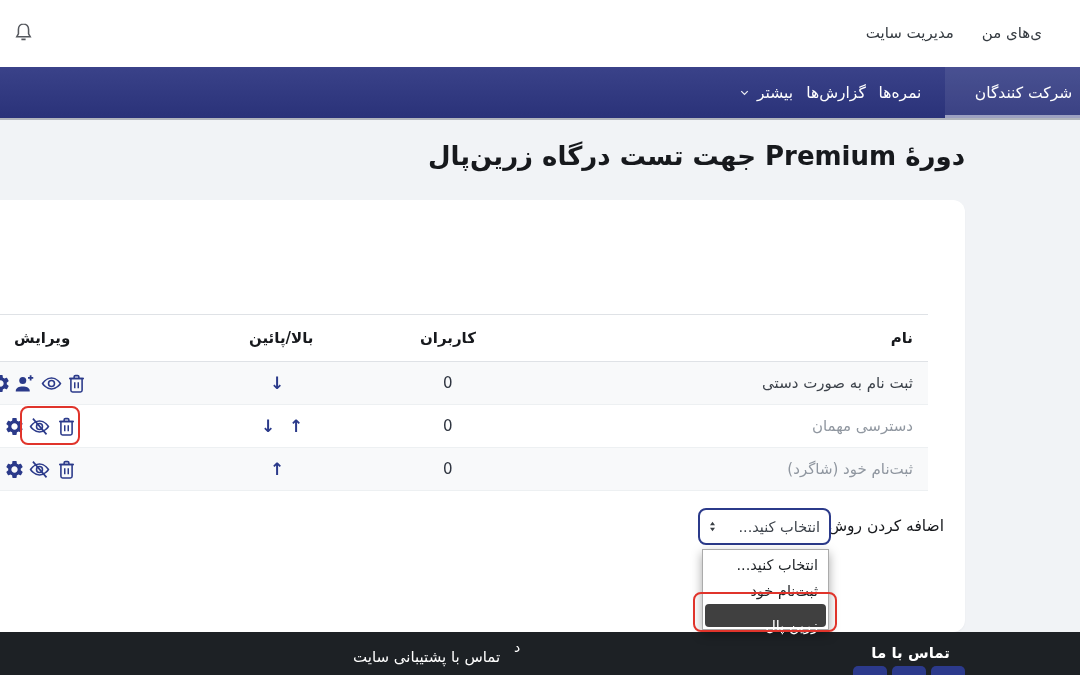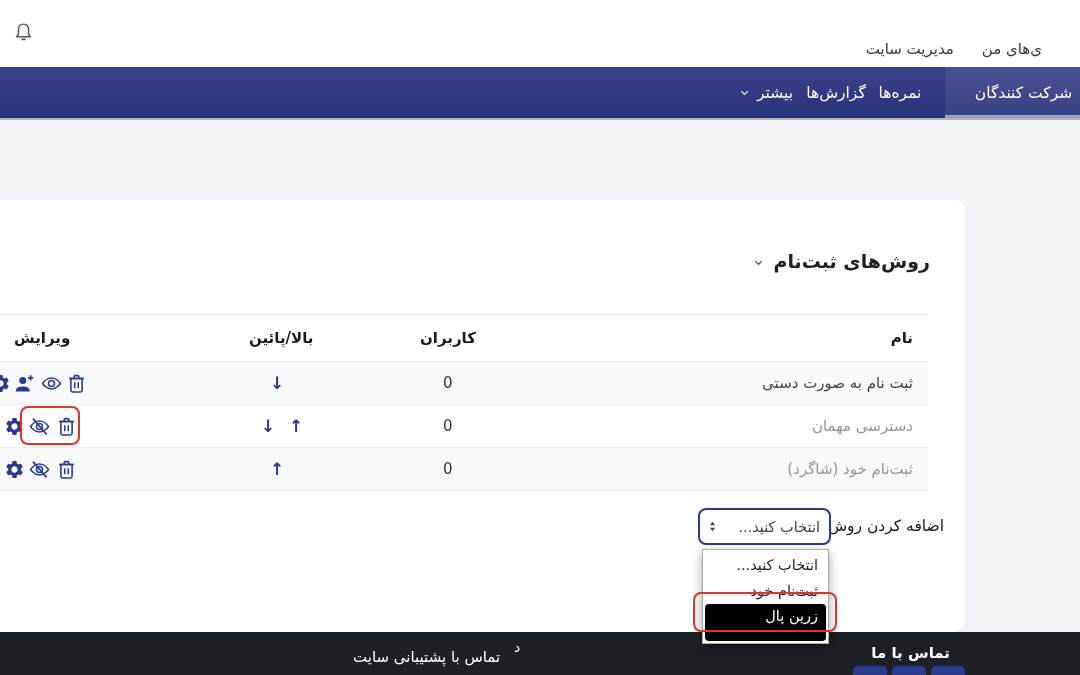--- a/index.html
+++ b/index.html
@@ -5,21 +5,21 @@
   * { margin:0; padding:0; box-sizing:border-box; }
   html,body { background:#e9ebee; }
   body { font-family:"DejaVu Sans","Liberation Sans",sans-serif; }
   .page {
     position:relative; width:1080px; height:675px; margin:0 auto;
     background:#f1f3f6; overflow:hidden; direction:rtl;
   }
   
   .topbar { position:absolute; top:0; left:0; width:1080px; height:67px; background:#ffffff; }
   .topbar-links { position:absolute; top:24px; right:38px; display:flex; gap:28px; }
-  .topbar-links span { font-size:15px; color:#343a40; cursor:pointer; white-space:nowrap;margin-top:16px; }
+  .topbar-links span { font-size:15px; color:#343a40; cursor:pointer; white-space:nowrap; }
   .bell { position:absolute; top:21px; left:12px; width:23px; height:23px; color:#55585e; cursor:pointer; }
   
   .navbar {
     position:absolute; top:67px; left:0; width:1080px; height:53px;
     background:linear-gradient(#3a4289,#2a3279); border-bottom:2px solid #b1b5bc;
   }
   .tab {
     position:absolute; top:0; height:51px; display:flex; align-items:center; justify-content:center;
     color:#ffffff; font-size:15.5px; font-weight:500; cursor:pointer; gap:6px; white-space:nowrap;
   }
@@ -71,22 +71,22 @@
   }
   .method-select .val { font-size:14.5px; color:#3d434b; white-space:nowrap; }
   .method-select .sort { width:15px; height:15px; color:#3a3f45; }
   
   .popup {
     position:absolute; top:549px; left:702px; width:127px; background:#ffffff;
     border:1px solid #ababab; box-shadow:0 4px 10px rgba(0,0,0,.35); padding:2px 0; z-index:5;
   }
   .opt { height:26px; line-height:26px; font-size:14.5px; color:#1d2125; text-align:right;
     padding:0 10px; white-space:nowrap; cursor:pointer; }
-  .opt.selected { background:#000000; color:#ffffff; border-radius:4px; margin:0 2px; height:37px;
-    line-height:25px; padding:0 8px; }
+  .opt.selected { background:#404040; color:#ffffff; border-radius:4px; margin:0 2px; height:23px;
+    line-height:25px; padding:10px 8px; }
   
   .red-box { position:absolute; border:2.5px solid #e0342b; border-radius:8px; pointer-events:none; z-index:9; }
   .red-box.icons-box { left:20px; top:406px; width:60px; height:39px; }
   .red-box.option-box { left:693px; top:592px; width:144px; height:40px; }
   
   .footer { position:absolute; top:632px; left:0; width:1080px; height:43px; background:#1d2125; }
   .footer-heading { position:absolute; top:12px; right:130px; font-size:15px; font-weight:700; color:#fff; }
   .social { position:absolute; top:34px; width:34px; height:22px; border-radius:5px; background:#2c3a8c; cursor:pointer; }
   .social.s1 { left:853px; } .social.s2 { left:892px; } .social.s3 { left:931px; }
   .support-link { position:absolute; top:16px; left:353px; display:flex; align-items:center; gap:8px;
@@ -168,31 +168,24 @@
         <svg viewBox="0 0 24 24" width="13" height="13">
             <use href="#i-chevdown"></use>
           </svg>
       </span>
     </div>
     <div class="tab tab-reports">
       <span>گزارش‌ها</span>
     </div>
   </nav>
 
+  <h1 class="title">دورهٔ Premium جهت تست درگاه زرین‌پال</h1>
 
   <div class="card"></div>
 
-  <div class="section-head">
-    <span class="txt">روش‌های ثبت‌نام</span>
-    <span class="chev">
-      <svg viewBox="0 0 24 24" width="13" height="13">
-          <use href="#i-chevdown"></use>
-        </svg>
-    </span>
-  </div>
 
   <div class="thead-row"></div>
   <div class="th th-name">نام</div>
   <div class="th th-users">کاربران</div>
   <div class="th th-updown">بالا/پائین</div>
   <div class="th th-edit">ویرایش</div>
 
   <div class="trow r1"></div>
   <div class="trow r2"></div>
   <div class="trow r3"></div>

